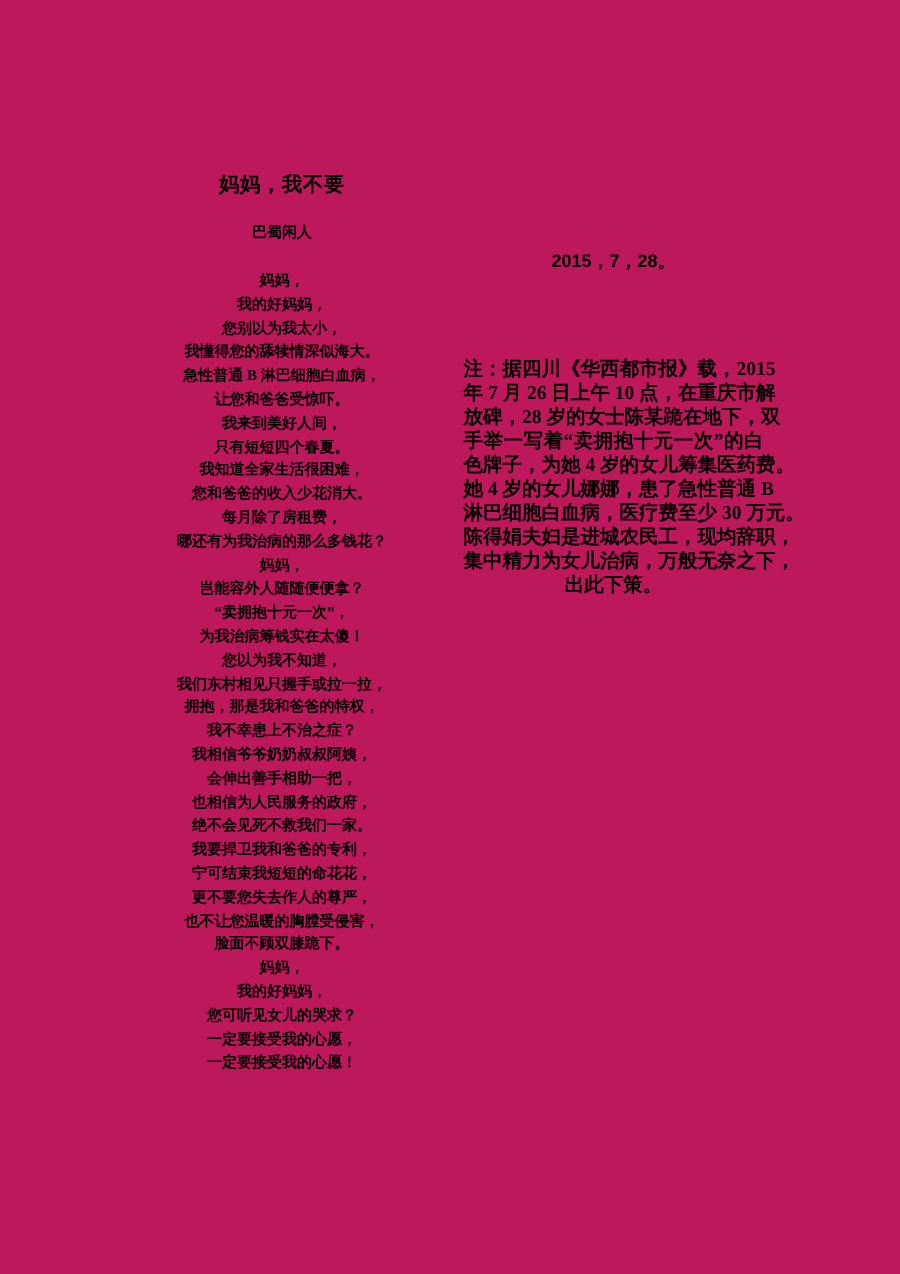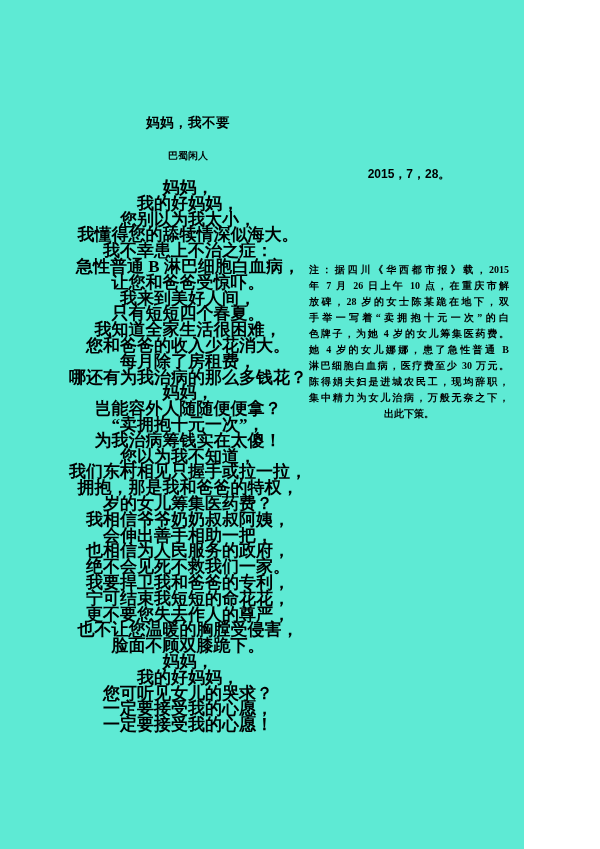--- a/index.html
+++ b/index.html
@@ -9,63 +9,63 @@
     height: 849px;
     position: relative;
     overflow: hidden;
     font-family: "Liberation Serif", serif;
     font-weight: bold;
     color: #000000;
   }
   .page {
     position: absolute;
     left: 0; top: 0;
-    width: 524px; height: 849px;
-    background: #5eead4;
+    width: 600px; height: 849px;
+    background: #be185d;
   }
   
   .poem-col {
     position: absolute;
     left: 40px;
     top: 115px;
     width: 296px;
     text-align: center;
   }
   .doc-title {
     font-size: 13.5px;
     line-height: 16px;
     margin-bottom: 17px;
     letter-spacing: 0.5px;
   }
   .doc-author {
     font-size: 10px;
     line-height: 16px;
     margin-bottom: 16px;
   }
-  .poem-lines { font-size: 17px; }
+  .poem-lines { font-size: 10px; }
   .poem-line {
     line-height: 15.8px;
     white-space: nowrap;
   }
   
   .note-col {
     position: absolute;
     left: 309px;
     top: 166px;
     width: 200px;
   }
   .doc-date {
     font-family: Liberation Sans, sans-serif;
     font-size: 12px;
     line-height: 16px;
     text-align: center;
   }
   .note-lines {
-    margin-top: 80px;
-    font-size: 10px;
+    margin-top: 56px;
+    font-size: 13px;
   }
   .note-line {
     line-height: 16px;
     text-align: justify;
     text-align-last: justify;
     white-space: nowrap;
   }
   .note-line:last-child {
     text-align: center;
     text-align-last: center;
@@ -78,37 +78,36 @@
 <div class="page">
 
   <div class="poem-col">
     <div class="doc-title">妈妈，我不要</div>
     <div class="doc-author">巴蜀闲人</div>
     <div class="poem-lines">
         <div class="poem-line">妈妈，</div>
         <div class="poem-line">我的好妈妈，</div>
         <div class="poem-line">您别以为我太小，</div>
         <div class="poem-line">我懂得您的舔犊情深似海大。</div>
-        <div class="poem-line">我不幸患上不治之症：</div>
         <div class="poem-line">急性普通 B 淋巴细胞白血病，</div>
         <div class="poem-line">让您和爸爸受惊吓。</div>
         <div class="poem-line">我来到美好人间，</div>
         <div class="poem-line">只有短短四个春夏。</div>
         <div class="poem-line">我知道全家生活很困难，</div>
         <div class="poem-line">您和爸爸的收入少花消大。</div>
         <div class="poem-line">每月除了房租费，</div>
         <div class="poem-line">哪还有为我治病的那么多钱花？</div>
         <div class="poem-line">妈妈，</div>
         <div class="poem-line">岂能容外人随随便便拿？</div>
         <div class="poem-line">“卖拥抱十元一次”，</div>
         <div class="poem-line">为我治病筹钱实在太傻！</div>
         <div class="poem-line">您以为我不知道，</div>
         <div class="poem-line">我们东村相见只握手或拉一拉，</div>
         <div class="poem-line">拥抱，那是我和爸爸的特权，</div>
-        <div class="poem-line">岁的女儿筹集医药费？</div>
+        <div class="poem-line">我不幸患上不治之症？</div>
         <div class="poem-line">我相信爷爷奶奶叔叔阿姨，</div>
         <div class="poem-line">会伸出善手相助一把，</div>
         <div class="poem-line">也相信为人民服务的政府，</div>
         <div class="poem-line">绝不会见死不救我们一家。</div>
         <div class="poem-line">我要捍卫我和爸爸的专利，</div>
         <div class="poem-line">宁可结束我短短的命花花，</div>
         <div class="poem-line">更不要您失去作人的尊严，</div>
         <div class="poem-line">也不让您温暖的胸膛受侵害，</div>
         <div class="poem-line">脸面不顾双膝跪下。</div>
         <div class="poem-line">妈妈，</div>

